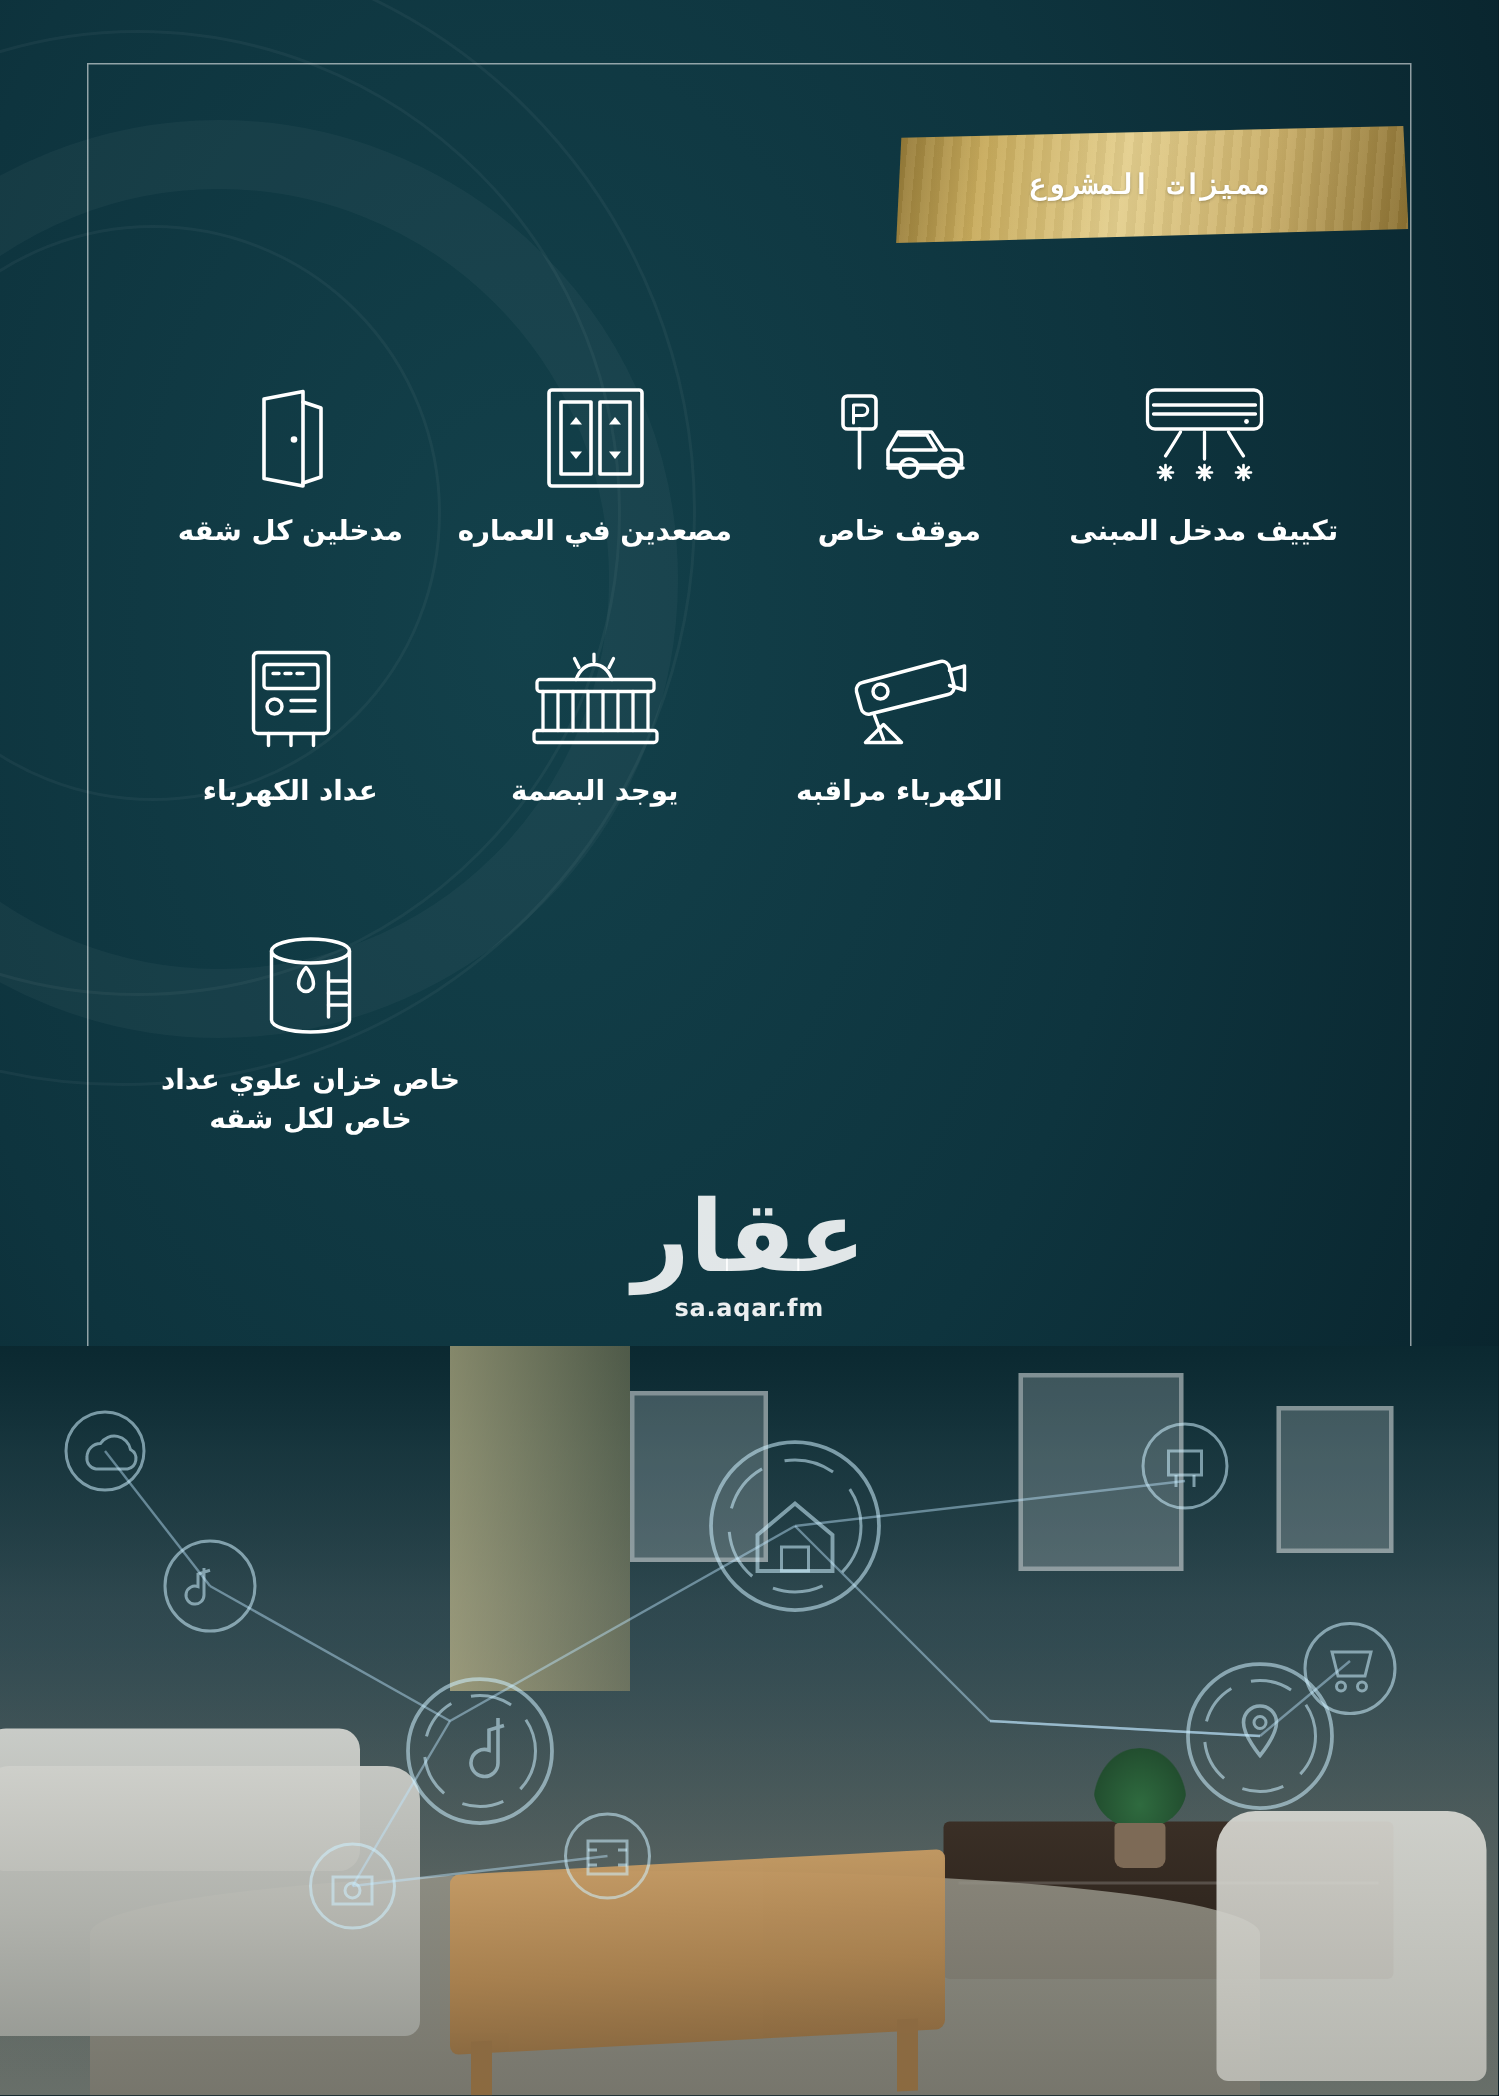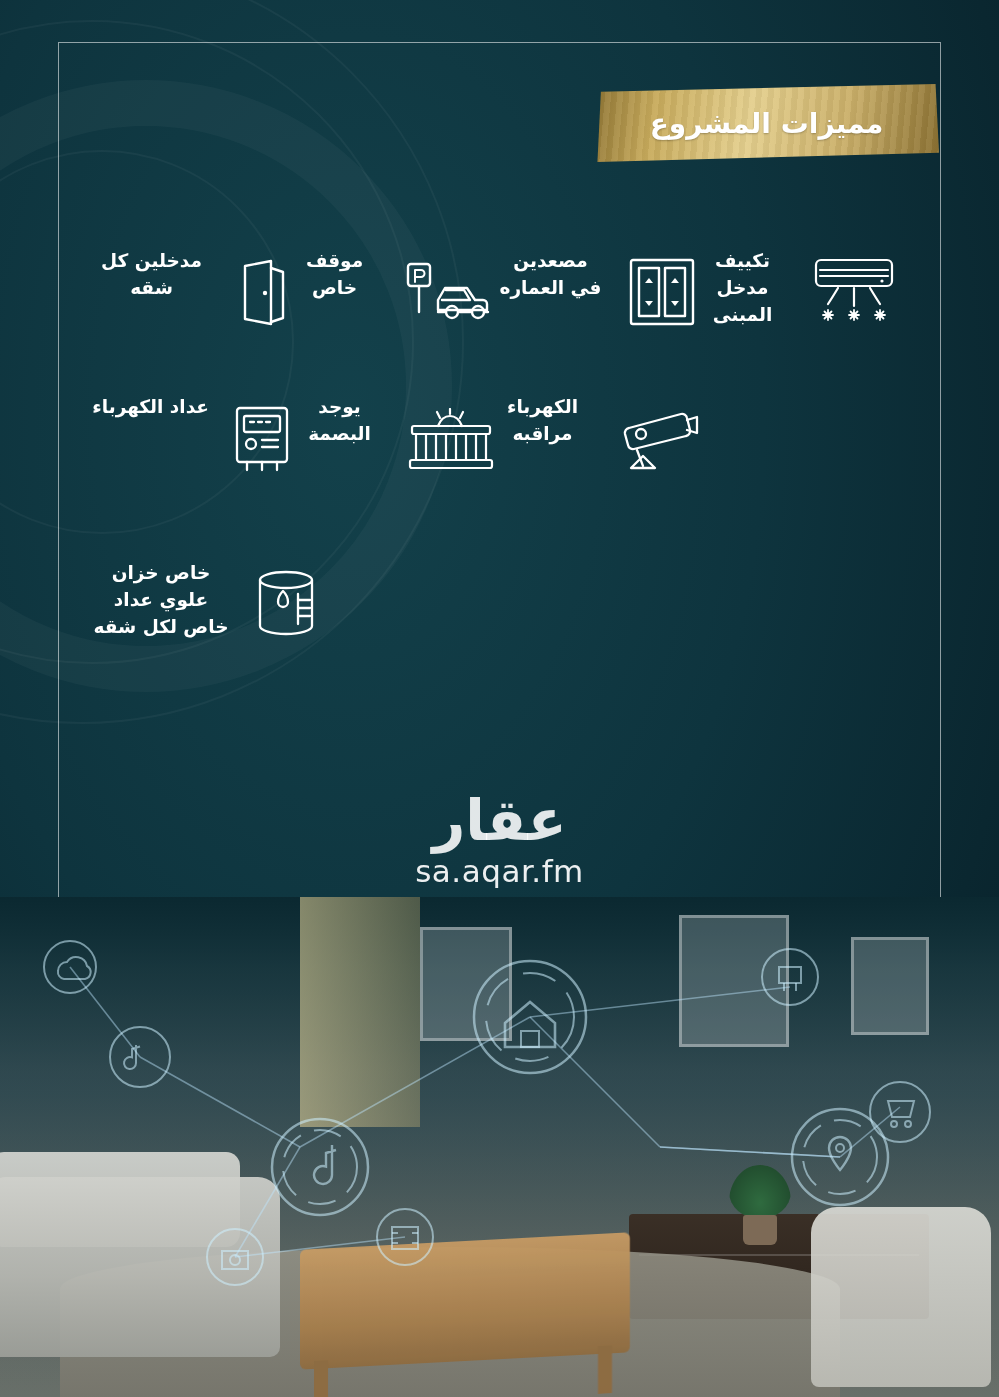--- a/index.html
+++ b/index.html
@@ -60,25 +60,26 @@
     left: 0; right: 0; top: 0; bottom: 0;
     background: repeating-linear-gradient(95deg, rgba(255,255,255,0.05) 0 6px, rgba(0,0,0,0.04) 6px 12px);
     clip-path: polygon(2% 10%, 99% 0%, 100% 88%, 1% 100%);
   }
   .ribbon-text {
     position: absolute;
     inset: 0;
     display: flex;
     align-items: center;
     justify-content: center;
-    font-size: 28px;
+    font-size: 19px;
     font-weight: bold;
     color: #ffffff;
     letter-spacing: 0.5px;
     text-shadow: 0 1px 2px rgba(0,0,0,0.25);
+    font-family: Liberation Mono, monospace;
   }
 
   
   .features {
     position: absolute;
     top: 248px;
     left: 92px;
     right: 92px;
   }
   .frow {
@@ -87,23 +88,22 @@
     justify-content: flex-start;
     align-items: flex-start;
   }
   .frow.row1 { margin-bottom: 52px; }
   .frow.row2 { margin-bottom: 72px; }
   .frow.row3 { padding-right: 54px; }
 
   .feature {
     width: 203px;
     display: flex;
-    flex-direction: row;
+    flex-direction: column;
     text-align: center;
-    gap: 20px;
   }
   .feature .ico {
     height: 80px;
     display: flex;
     align-items: flex-end;
     justify-content: center;
     margin-bottom: 14px;
   }
   .feature .lbl {
     font-size: 18.5px;
@@ -116,30 +116,30 @@
   
   .watermark {
     position: absolute;
     left: 0;
     right: 0;
     top: 792px;
     text-align: center;
     pointer-events: none;
   }
   .wm-logo {
-    font-size: 57px;
+    font-size: 66px;
     font-weight: bold;
     color: rgba(255,255,255,0.88);
     letter-spacing: 2px;
     line-height: 1;
   }
   .wm-url {
     margin-top: 4px;
-    font-size: 31px;
-    font-weight: normal;
+    font-size: 16px;
+    font-weight: bold;
     color: rgba(255,255,255,0.92);
     letter-spacing: 0.5px;
   }
 
   
   .photo {
     position: absolute;
     left: 0;
     right: 0;
     bottom: 0;
@@ -296,51 +296,51 @@
 
       <div class="feature">
         <div class="ico">
           <svg width="64" height="70" viewBox="0 0 64 70" fill="none" stroke="#ffffff" stroke-width="2.4" stroke-linecap="round" stroke-linejoin="round">
             <path d="M14 8 L40 3 L40 66 L14 61 Z"></path>
             <path d="M40 10 L52 14 L52 60 L40 64"></path>
             <circle cx="34" cy="35" r="2.2" fill="#ffffff" stroke="none"></circle>
           </svg>
         </div>
         <div class="lbl">مدخلين كل شقه</div>
+      </div>
+
+      <div class="feature">
+        <div class="ico">
+          <svg width="78" height="72" viewBox="0 0 78 72" fill="none" stroke="#ffffff" stroke-width="2.4" stroke-linecap="round" stroke-linejoin="round">
+            <rect x="8" y="4" width="62" height="64" rx="2"></rect>
+            <rect x="16" y="12" width="20" height="48"></rect>
+            <rect x="42" y="12" width="20" height="48"></rect>
+            <path d="M26 22 l-4 5 h8 z" fill="#ffffff" stroke="none"></path>
+            <path d="M26 50 l-4 -5 h8 z" fill="#ffffff" stroke="none"></path>
+            <path d="M52 22 l-4 5 h8 z" fill="#ffffff" stroke="none"></path>
+            <path d="M52 50 l-4 -5 h8 z" fill="#ffffff" stroke="none"></path>
+          </svg>
+        </div>
+        <div class="lbl">مصعدين في العماره</div>
       </div>
 
       <div class="feature">
         <div class="ico">
           <svg width="104" height="66" viewBox="0 0 104 66" fill="none" stroke="#ffffff" stroke-width="2.4" stroke-linecap="round" stroke-linejoin="round">
             <rect x="14" y="2" width="22" height="22" rx="3"></rect>
             <path d="M21 8 h6 a3.5 3.5 0 0 1 0 7 h-6 v-7 m0 7 v5" stroke-width="2"></path>
             <path d="M25 24 v26"></path>
             <path d="M44 48 v-10 l7-12 h22 l8 12 h8 a4 4 0 0 1 4 4 v6 z"></path>
             <path d="M52 28 h18 l6 10 H48"></path>
             <circle cx="58" cy="50" r="6"></circle>
             <circle cx="84" cy="50" r="6"></circle>
             <path d="M44 50 h8 M64 50 h14 M90 50 h4"></path>
           </svg>
         </div>
         <div class="lbl">موقف خاص</div>
-      </div>
-
-      <div class="feature">
-        <div class="ico">
-          <svg width="78" height="72" viewBox="0 0 78 72" fill="none" stroke="#ffffff" stroke-width="2.4" stroke-linecap="round" stroke-linejoin="round">
-            <rect x="8" y="4" width="62" height="64" rx="2"></rect>
-            <rect x="16" y="12" width="20" height="48"></rect>
-            <rect x="42" y="12" width="20" height="48"></rect>
-            <path d="M26 22 l-4 5 h8 z" fill="#ffffff" stroke="none"></path>
-            <path d="M26 50 l-4 -5 h8 z" fill="#ffffff" stroke="none"></path>
-            <path d="M52 22 l-4 5 h8 z" fill="#ffffff" stroke="none"></path>
-            <path d="M52 50 l-4 -5 h8 z" fill="#ffffff" stroke="none"></path>
-          </svg>
-        </div>
-        <div class="lbl">مصعدين في العماره</div>
       </div>
 
       <div class="feature">
         <div class="ico">
           <svg width="100" height="74" viewBox="0 0 100 74" fill="none" stroke="#ffffff" stroke-width="2.2" stroke-linecap="round" stroke-linejoin="round">
             <rect x="12" y="6" width="76" height="26" rx="5"></rect>
             <path d="M16 16 h68 M16 22 h68"></path>
             <circle cx="78" cy="27" r="1.6" fill="#ffffff" stroke="none"></circle>
             <path d="M34 34 q-6 10 -10 16 M50 34 v18 M66 34 q6 10 10 16"></path>
             <g stroke-width="1.8">

